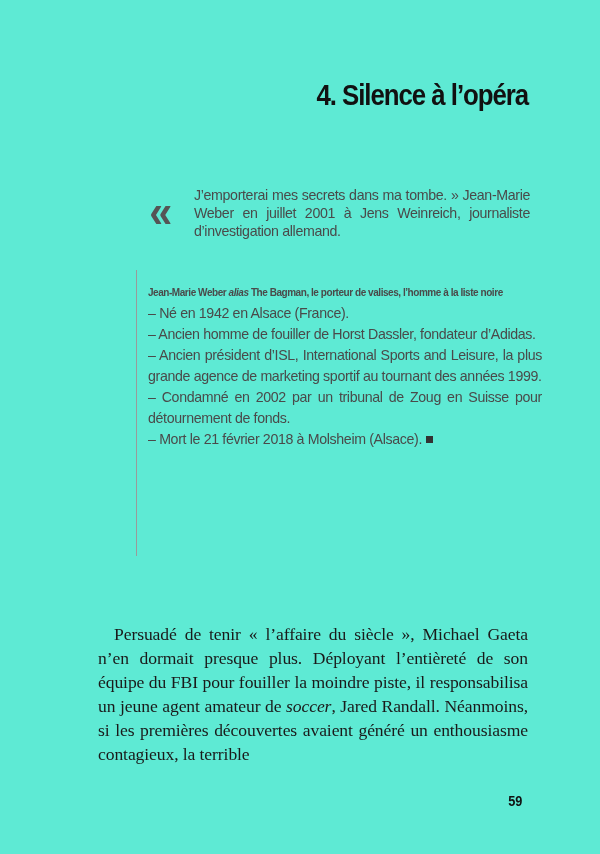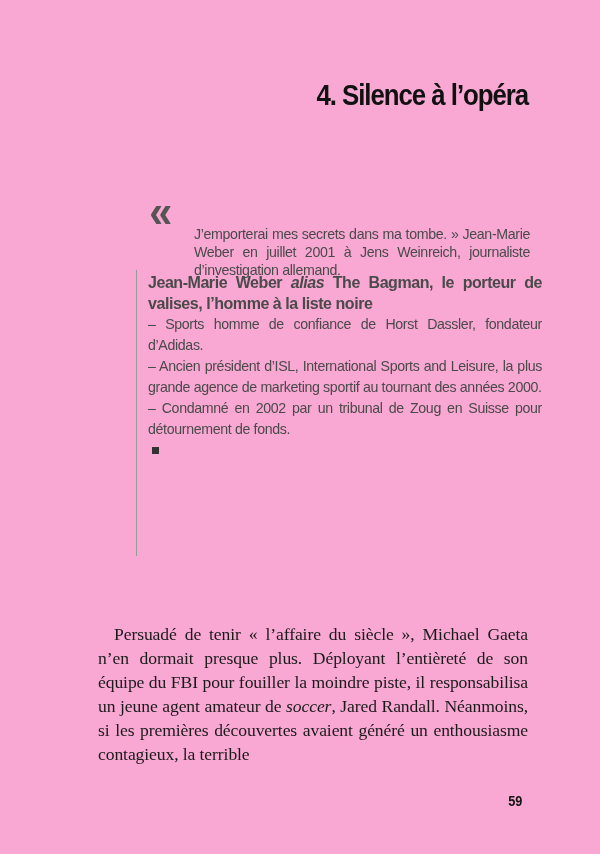--- a/index.html
+++ b/index.html
@@ -1,46 +1,46 @@
 <!DOCTYPE html>
 <html><head>
   <meta charset="utf-8">
   <style>
     html, body { margin: 0; padding: 0; background: #ffffff; }
     body { width: 600px; height: 854px; position: relative; overflow: hidden; }
-    .page { position: absolute; left: 0; top: 0; width: 600px; height: 854px; background: #f9a8d4; }
+    .page { position: absolute; left: 0; top: 0; width: 600px; height: 854px; background: #5eead4; }
 
     .chapter-title {
       position: absolute; right: 72px; top: 78px;
       font-family: "Liberation Sans", sans-serif;
       font-weight: bold; font-size: 30px; color: #111;
       letter-spacing: -1.2px; transform: scaleX(0.86); transform-origin: right center;
       white-space: nowrap;
     }
 
     .epigraph { position: absolute; left: 148px; top: 186px; width: 380px; }
     .quote-mark {
       position: absolute; left: 0; top: 2px;
       font-family: "Liberation Sans", sans-serif; font-weight: bold;
       font-size: 46px; line-height: 46px; color: #555; transform: scaleX(0.9);
     }
     .epigraph-text {
       position: absolute; left: 46px; top: 0; width: 336px;
       font-family: "Liberation Sans", sans-serif; font-size: 14.2px; line-height: 18px;
-      color: #4a4a4a; text-align: justify; letter-spacing: -0.35px; margin-top: 39px;
+      color: #4a4a4a; text-align: justify; letter-spacing: -0.35px;
     }
 
     .sidebar {
       position: absolute; left: 136px; top: 270px; width: 394px;
       border-left: 1px solid #9a9a9a; padding-left: 11px; height: 286px;
     }
     .sidebar-heading {
       font-family: "Liberation Sans", sans-serif; font-weight: bold;
-      font-size: 16px; line-height: 21px; color: #4a4a4a; letter-spacing: -0.45px;
-      text-align: justify; margin-top: 2px;
+      font-size: 10px; line-height: 21px; color: #4a4a4a; letter-spacing: -0.45px;
+      text-align: justify; margin-top: 12px;
     }
     .sidebar-heading em { font-style: italic; }
     .sidebar-item {
       font-family: "Liberation Sans", sans-serif; font-size: 14.2px; line-height: 21px;
       color: #4a4a4a; letter-spacing: -0.35px; text-align: justify;
     }
     .end-mark { display: inline-block; width: 7px; height: 7px; background: #333; margin-left: 4px; vertical-align: 1px; }
 
     .body-text {
       position: absolute; left: 98px; top: 622px; width: 430px;
@@ -63,23 +63,24 @@
 
   <div class="chapter-title">4. Silence à l’opéra</div>
 
   <div class="epigraph">
     <span class="quote-mark">«</span>
     <div class="epigraph-text">J’emporterai mes secrets dans ma tombe. » Jean-Marie Weber en juillet 2001 à Jens Weinreich, journaliste d’investigation allemand.</div>
   </div>
 
   <div class="sidebar">
     <div class="sidebar-heading"><span>Jean-Marie Weber </span><em>alias</em><span> The Bagman, le porteur de valises, l’homme à la liste noire</span></div>
-    <div class="sidebar-item">– Sports homme de confiance de Horst Dassler, fondateur d’Adidas.</div>
-    <div class="sidebar-item">– Ancien président d’ISL, International Sports and Leisure, la plus grande agence de marketing sportif au tournant des années 2000.</div>
+    <div class="sidebar-item">– Né en 1942 en Alsace (France).</div>
+    <div class="sidebar-item">– Ancien homme de fouiller de Horst Dassler, fondateur d’Adidas.</div>
+    <div class="sidebar-item">– Ancien président d’ISL, International Sports and Leisure, la plus grande agence de marketing sportif au tournant des années 1999.</div>
     <div class="sidebar-item">– Condamné en 2002 par un tribunal de Zoug en Suisse pour détournement de fonds.</div>
-    <div class="sidebar-item"><span class="end-mark"></span></div>
+    <div class="sidebar-item"><span>– Mort le 21 février 2018 à Molsheim (Alsace).</span><span class="end-mark"></span></div>
   </div>
 
   <p class="body-text"><span>Persuadé de tenir « l’affaire du siècle », Michael Gaeta n’en dormait presque plus. Déployant l’entièreté de son équipe du FBI pour fouiller la moindre piste, il responsabilisa un jeune agent amateur de </span><em>soccer</em><span>, Jared Randall. Néanmoins, si les premières découvertes avaient généré un enthousiasme contagieux, la terrible</span></p>
 
   <div class="page-number">59</div>
 
 </div>
 
 </body></html>

